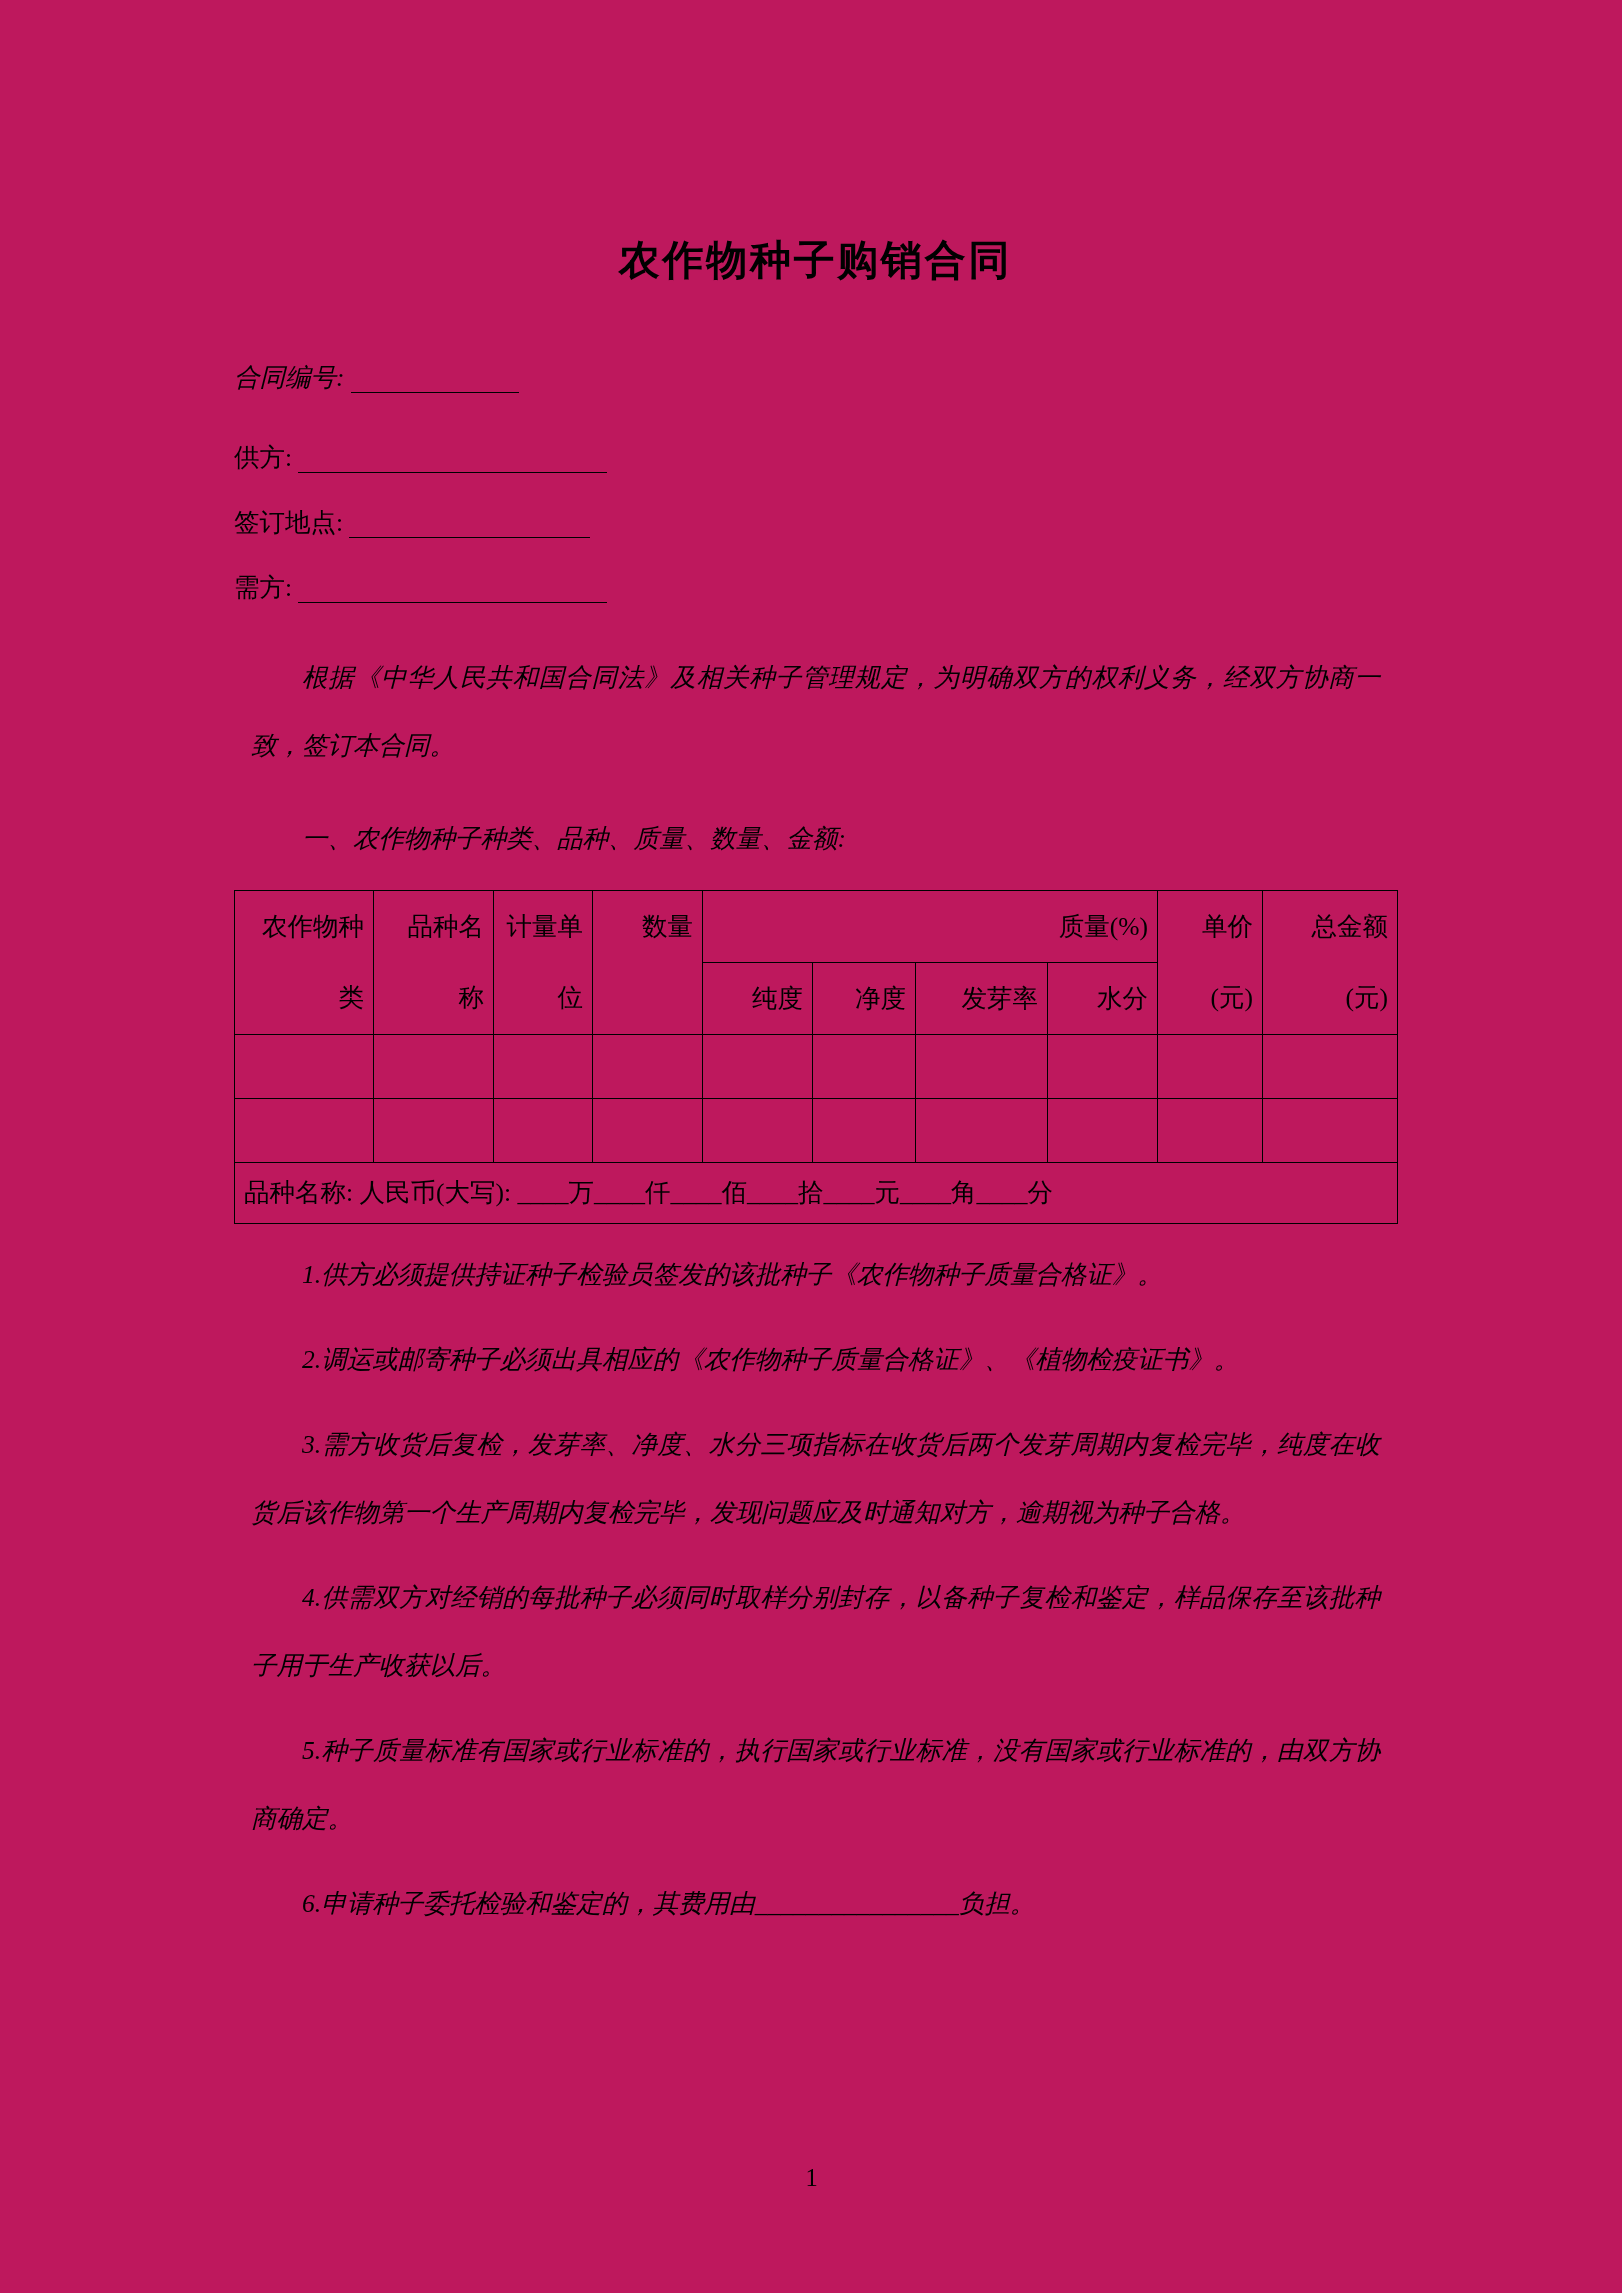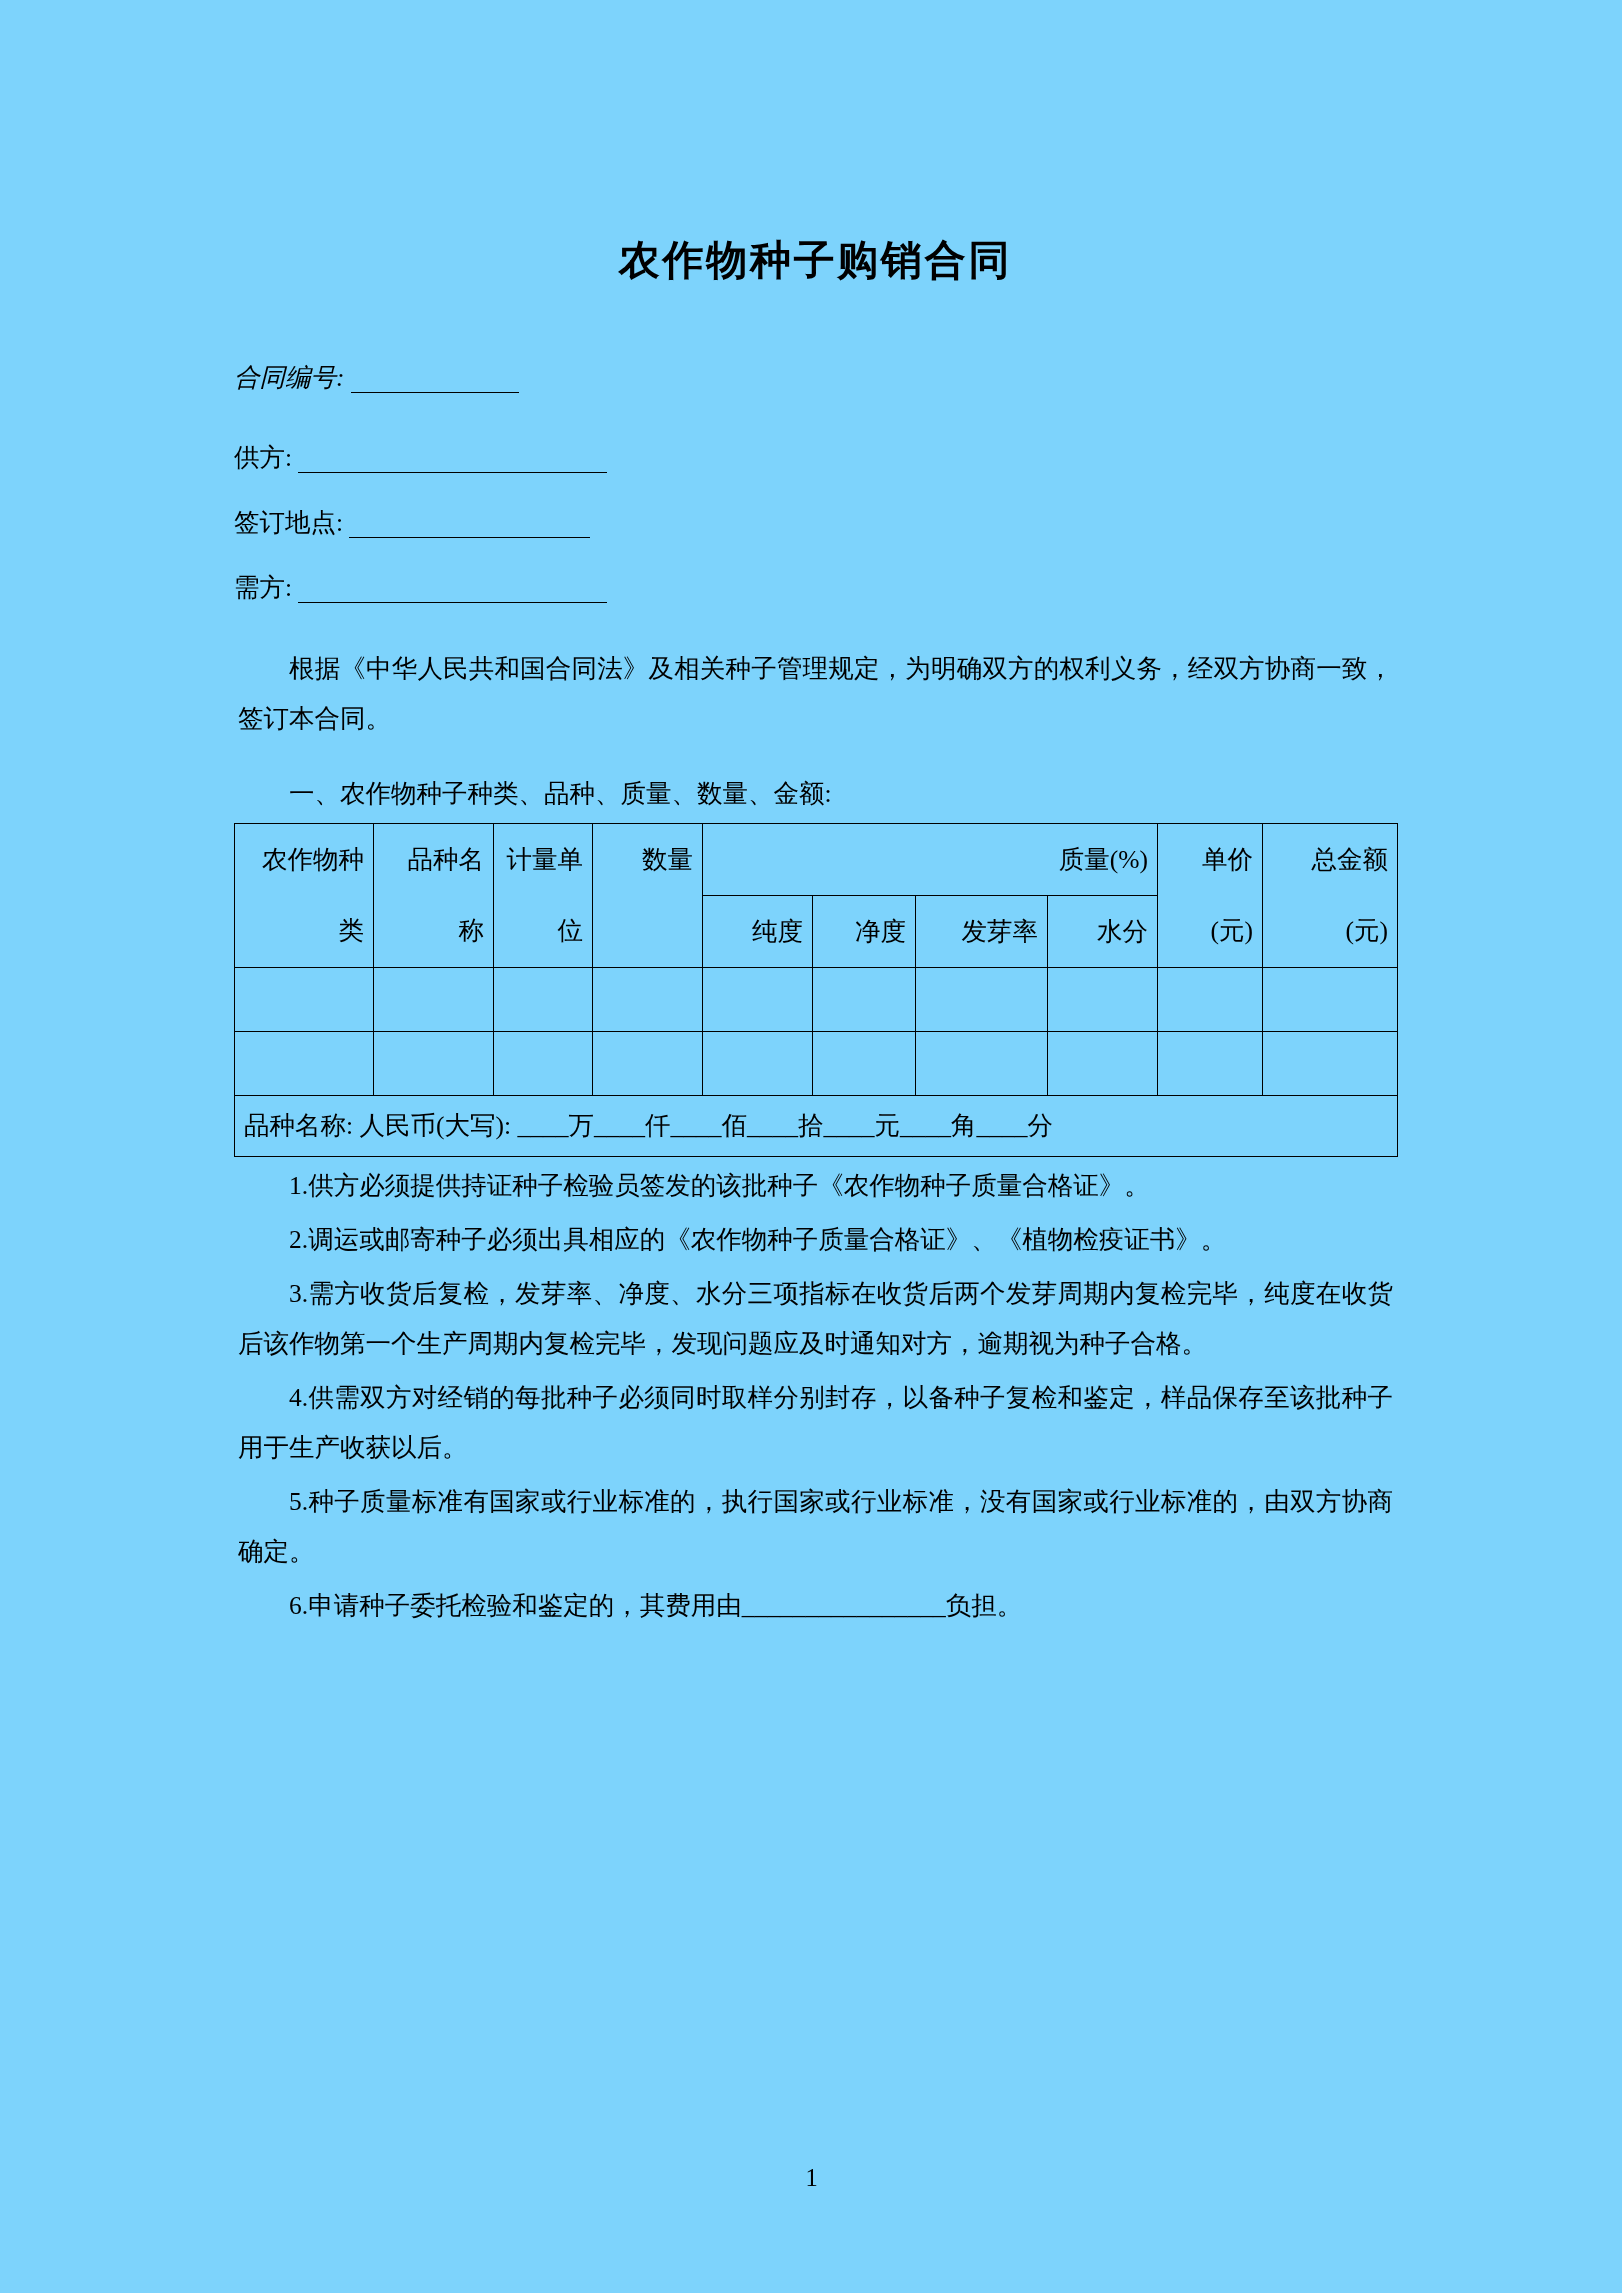--- a/index.html
+++ b/index.html
@@ -4,21 +4,21 @@
 <style>
   html, body {
     margin: 0;
     padding: 0;
     background: #ffffff;
   }
   .page {
     position: relative;
     width: 1623px;
     height: 2294px;
-    background: #7dd3fc;
+    background: #be185d;
     color: #000000;
     font-family: "Liberation Serif", "DejaVu Serif", serif;
     overflow: hidden;
   }
   .content {
     padding: 235px 226px 0 234px;
   }
   .title {
     margin: 0;
     font-size: 41px;
@@ -36,24 +36,25 @@
   }
   .fields {
     margin-top: 31px;
   }
   .field {
     margin: 0;
     font-size: 25.5px;
     line-height: 65px;
   }
   .para {
-    margin: 4px;
+    margin: 17px;
     font-size: 25.5px;
-    line-height: 50px;
+    line-height: 68px;
     text-align: justify;
+    font-style: italic;
   }
   .indent { text-indent: 2em; }
   .intro { margin-top: 23.6px; }
   .sec1-heading { margin-top: 25.5px; }
   .sec2-heading { margin-top: 35px; }
   .blank {
     display: inline-block;
     height: 0;
     border-bottom: 1.8px solid #000;
     vertical-align: -7.3px;

